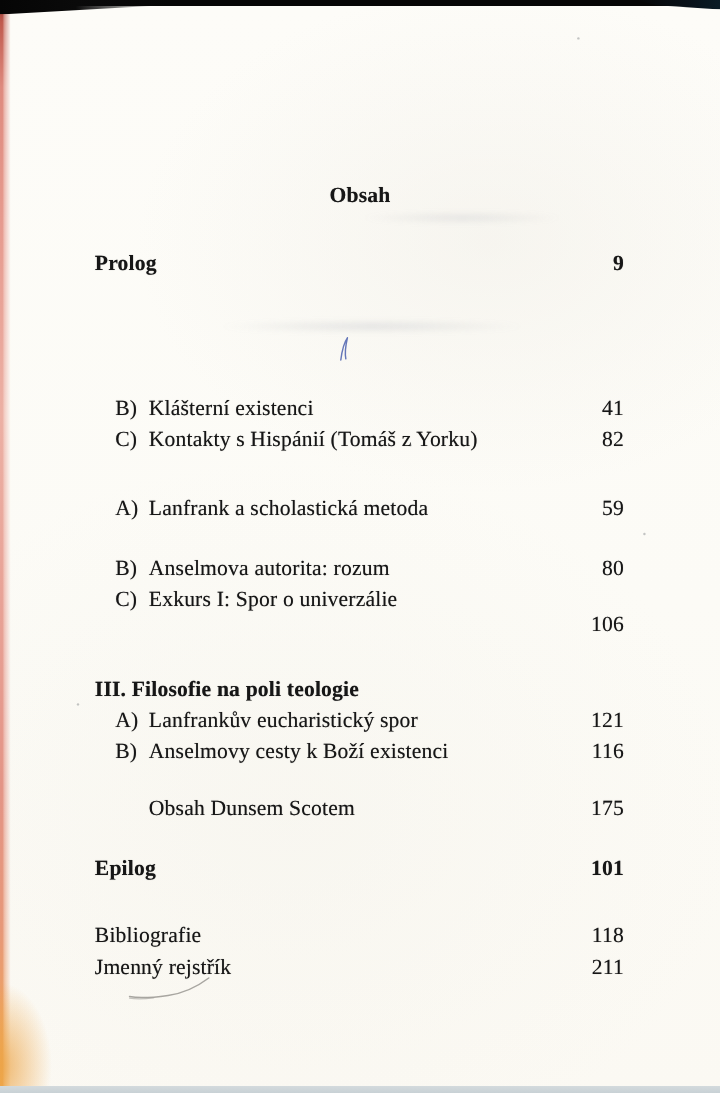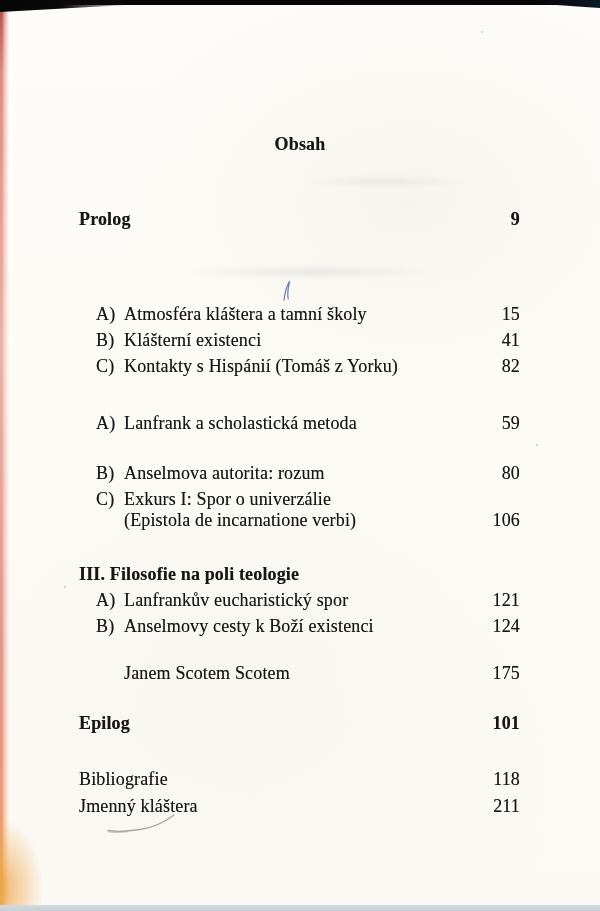--- a/index.html
+++ b/index.html
@@ -108,32 +108,28 @@
 
   <svg class="mark" style="left:278px;top:279px;" width="20" height="24" viewBox="0 0 20 24">
     <path d="M6,21 C7,13 9,6 11.5,2.5 M11.5,2.5 C10,9 9.2,15 10.2,20" fill="none" stroke="#4a5fae" stroke-width="1.2" stroke-linecap="round" opacity="0.85"></path>
   </svg>
 
   <svg class="mark" style="left:104px;top:810px;" width="80" height="30" viewBox="0 0 80 30">
     <path d="M4,20.5 C12,22 22,21.5 36,19.5 C48,18 58,14 70,5" fill="none" stroke="#93918c" stroke-width="1.3" stroke-linecap="round" opacity="0.8"></path>
     <path d="M4,21.8 C10,22.8 16,22.6 24,21.6" fill="none" stroke="#a3a19c" stroke-width="1.1" stroke-linecap="round" opacity="0.6"></path>
   </svg>
 
-  <div class="title-row" style="top:134px">Obsah</div>
+  <div class="title-row" style="top:152px">Obsah</div>
 
   <div class="row bold" style="top:208px">
     <span>Prolog</span>
     <span class="pg">9</span>
   </div>
 
 
-  <div class="row sub" style="top:303px">
-    <span class="letter">A)</span><span>Atmosféra kláštera a tamní školy</span>
-    <span class="pg">15</span>
-  </div>
 
   <div class="row sub" style="top:329px">
     <span class="letter">B)</span><span>Klášterní existenci</span>
     <span class="pg">41</span>
   </div>
 
   <div class="row sub" style="top:355px">
     <span class="letter">C)</span><span>Kontakty s Hispánií (Tomáš z Yorku)</span>
     <span class="pg">82</span>
   </div>
@@ -147,52 +143,51 @@
   <div class="row sub" style="top:462px">
     <span class="letter">B)</span><span>Anselmova autorita: rozum</span>
     <span class="pg">80</span>
   </div>
 
   <div class="row sub" style="top:488px">
     <span class="letter">C)</span><span>Exkurs I: Spor o univerzálie</span>
   </div>
 
   <div class="row cont" style="top:509px">
-    <span>(Epistola de incarnatione verbi)</span>
     <span class="pg">106</span>
   </div>
 
   <div class="row bold" style="top:563px">
     <span>III. Filosofie na poli teologie</span>
   </div>
 
   <div class="row sub" style="top:589px">
     <span class="letter">A)</span><span>Lanfrankův eucharistický spor</span>
     <span class="pg">121</span>
   </div>
 
   <div class="row sub" style="top:615px">
     <span class="letter">B)</span><span>Anselmovy cesty k Boží existenci</span>
-    <span class="pg">124</span>
+    <span class="pg">116</span>
   </div>
 
 
   <div class="row cont" style="top:662px">
-    <span>Janem Scotem Scotem</span>
+    <span>Obsah Dunsem Scotem</span>
     <span class="pg">175</span>
   </div>
 
   <div class="row bold" style="top:712px">
     <span>Epilog</span>
     <span class="pg">101</span>
   </div>
 
   <div class="row" style="top:768px">
     <span>Bibliografie</span>
     <span class="pg">118</span>
   </div>
 
   <div class="row" style="top:795px">
-    <span>Jmenný kláštera</span>
+    <span>Jmenný rejstřík</span>
     <span class="pg">211</span>
   </div>
 
 </div>
 
 </body></html>

